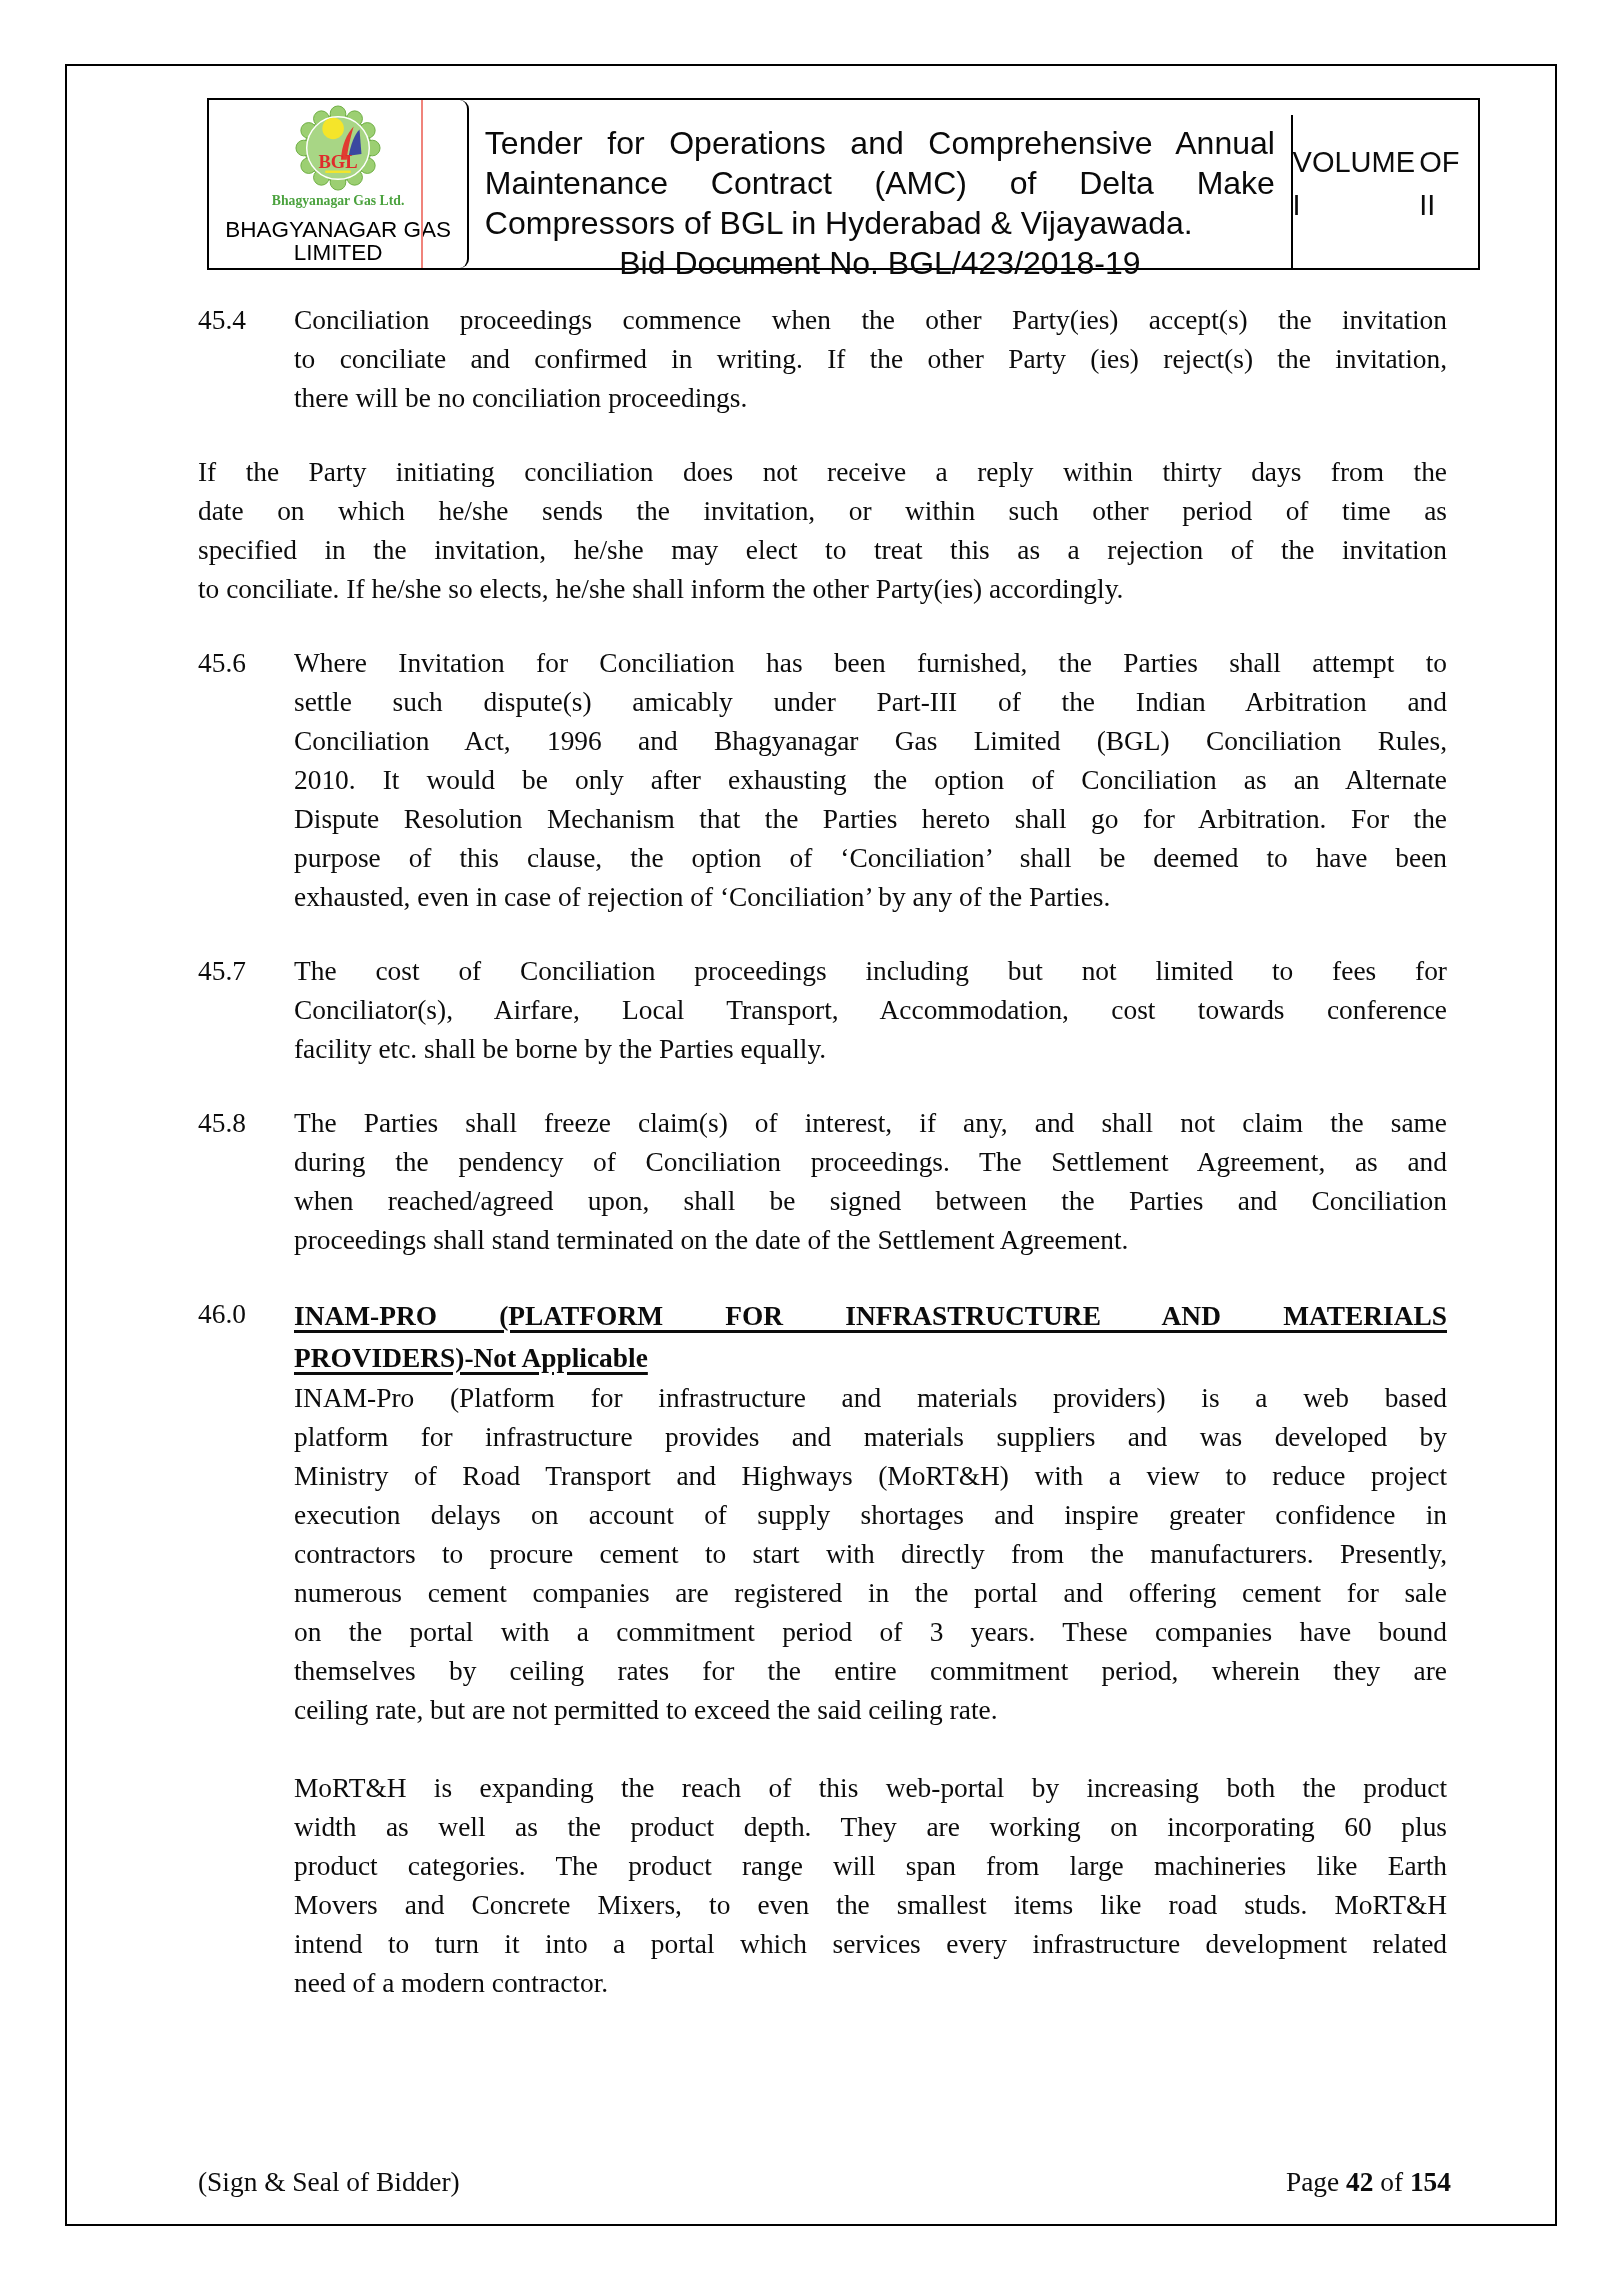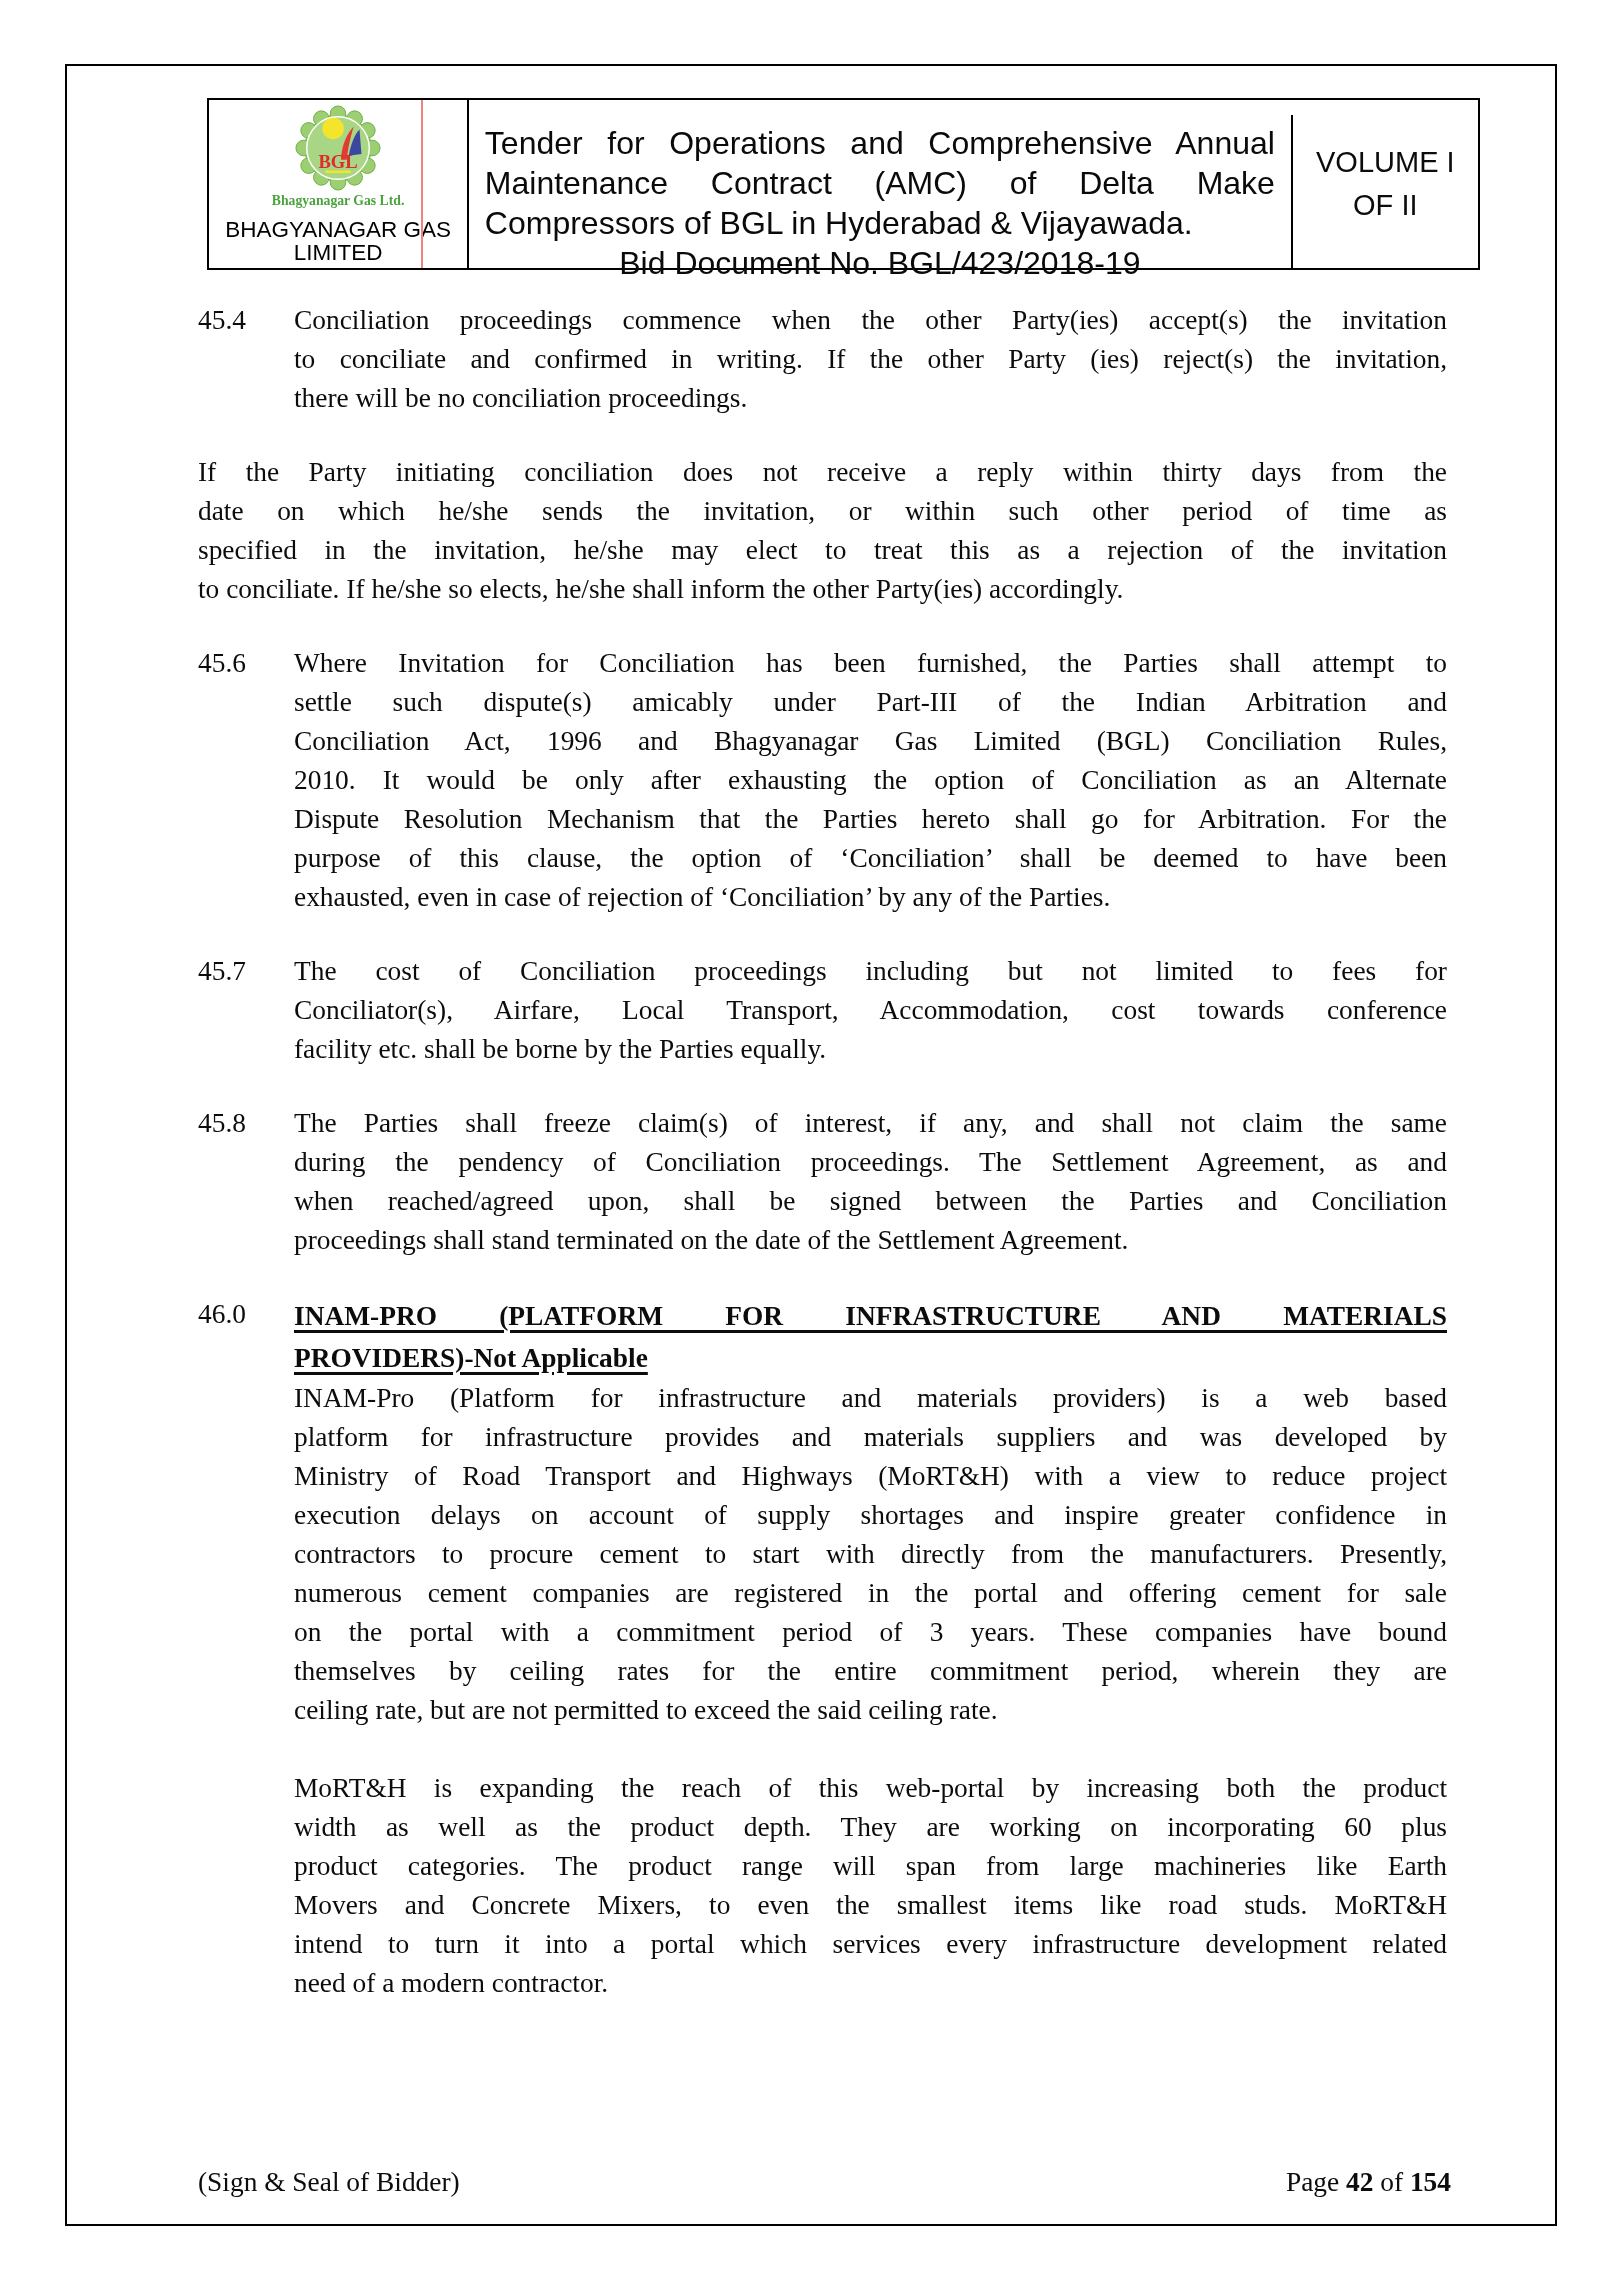--- a/index.html
+++ b/index.html
@@ -6,24 +6,24 @@
   .page{position:relative;width:1621px;height:2292px;background:#ffffff;
         font-family:"Liberation Serif","DejaVu Serif",serif;color:#0c0c0c;overflow:hidden;}
   .frame{position:absolute;left:65px;top:64px;width:1488px;height:2158px;
          border:2px solid #000;border-bottom-width:2.9px;}
   
   .header-table{position:absolute;left:140px;top:32px;width:1273px;height:172px;
                 display:flex;border:2px solid #000;box-sizing:border-box;
                 font-family:"Liberation Sans","DejaVu Sans",sans-serif;}
   .cell{box-sizing:border-box;}
   .logo-cell{width:261px;border-right:2px solid #000;position:relative;
-             display:flex;flex-direction:column;align-items:center;padding-top:4.9px;}
+             display:flex;flex-direction:column;align-items:center;padding-top:4.9px;border-radius:9px;}
   .title-cell{width:826px;border-right:2px solid #000;padding:7.8px 15.7px 0 15.7px;
               font-size:32px;line-height:40px;color:#0a0a0a;margin-top:15px;}
-  .volume-cell{width:186px;display:flex;flex-direction:column;justify-content:center;
+  .volume-cell{width:186px;display:flex;justify-content:center;
                align-items:center;font-size:29px;line-height:43px;}
   .t-just{text-align:justify;text-align-last:justify;}
   .t-left{text-align:left;}
   .t-center{text-align:center;}
   .red-line{position:absolute;top:0;bottom:0;left:212px;width:2px;background:#f0837b;}
   .logo-caption{font-family:"Liberation Serif",serif;font-weight:bold;
                 font-size:13.7px;color:#4ba23e;margin-top:0;}
   .company-name{margin-top:8.8px;font-size:22.5px;line-height:23.5px;text-align:center;color:#000;}
   
   .clauses{position:absolute;left:131px;top:235px;width:1249px;}

